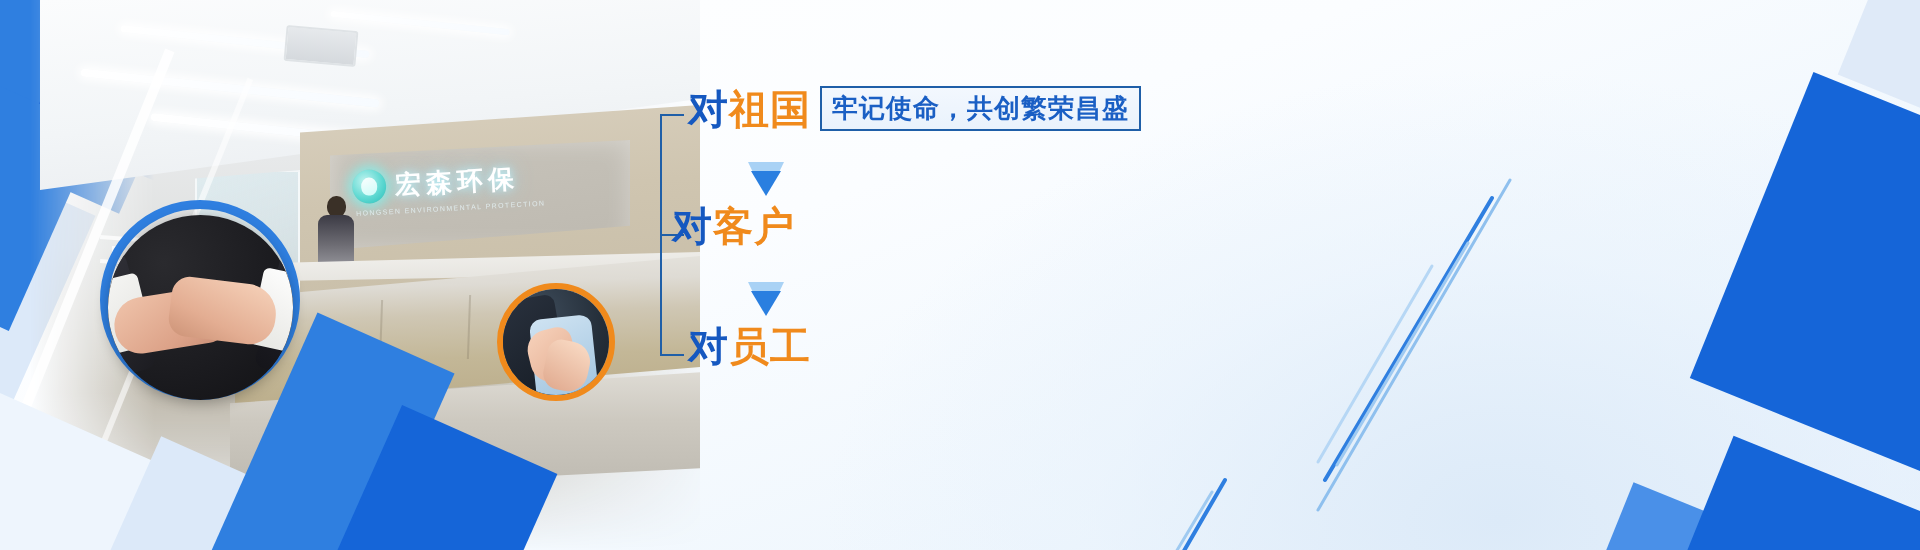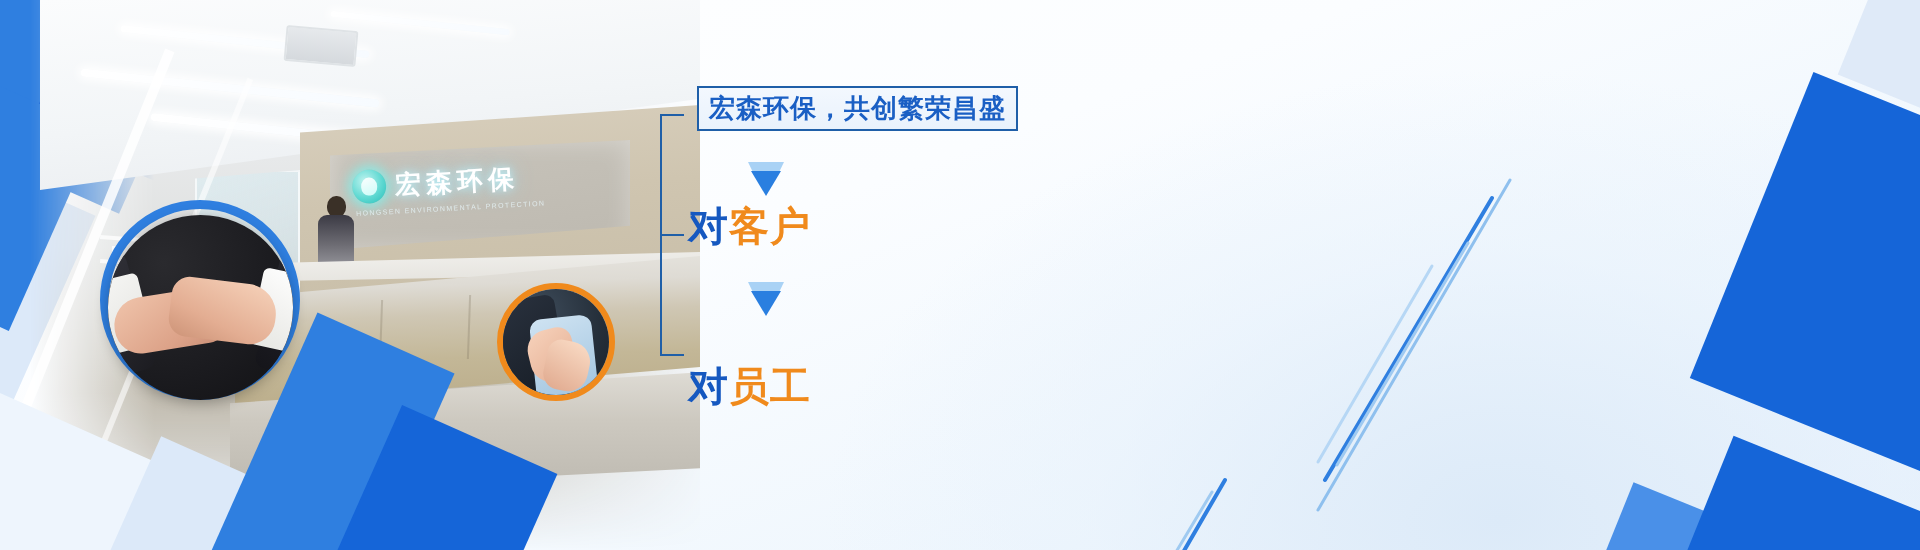--- a/index.html
+++ b/index.html
@@ -227,22 +227,22 @@
   }
   .th1{ top:14px; }
   .th2{ top:134px; }
   .th3{ top:254px; }
 
   
   .row{
     position:absolute; display:flex; align-items:center; white-space:nowrap;
   }
   .row1{ left:688px; top:86px; }
-  .row2{ left:688px; top:206px; }
-  .row3{ left:688px; top:326px;margin-top:40px; }
+  .row2{ left:672px; top:206px; }
+  .row3{ left:688px; top:326px; }
 
   .lbl{
     font-size:40px; font-weight:700; letter-spacing:1px; line-height:1;
     font-family:"DejaVu Sans","Liberation Sans",sans-serif;
   }
   .lbl .c-blue{ color:#1558c0; }
   .lbl .c-orange{ color:#f08a1c; }
 
   .valbox{
     margin-left:9px;
@@ -355,21 +355,24 @@
   <div class="shape sh-r2"></div>
 
   <div class="tree">
     <div class="tree-v"></div>
     <div class="tree-h th1"></div>
     <div class="tree-h th2"></div>
     <div class="tree-h th3"></div>
   </div>
 
   <div class="row row1">
-    <div class="valbox">宏森环保，共创繁荣昌盛</div>
+    <div class="lbl">
+      <span class="c-blue">对</span><span class="c-orange">祖国</span>
+    </div>
+    <div class="valbox">牢记使命，共创繁荣昌盛</div>
   </div>
 
   <div class="arrow arrow1">
     <div class="top"></div>
     <div class="bot"></div>
   </div>
 
   <div class="row row2">
     <div class="lbl">
       <span class="c-blue">对</span><span class="c-orange">客户</span>

